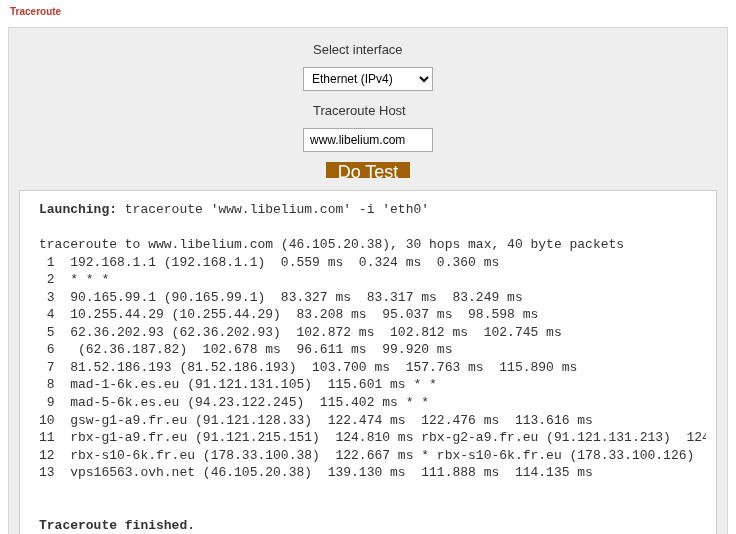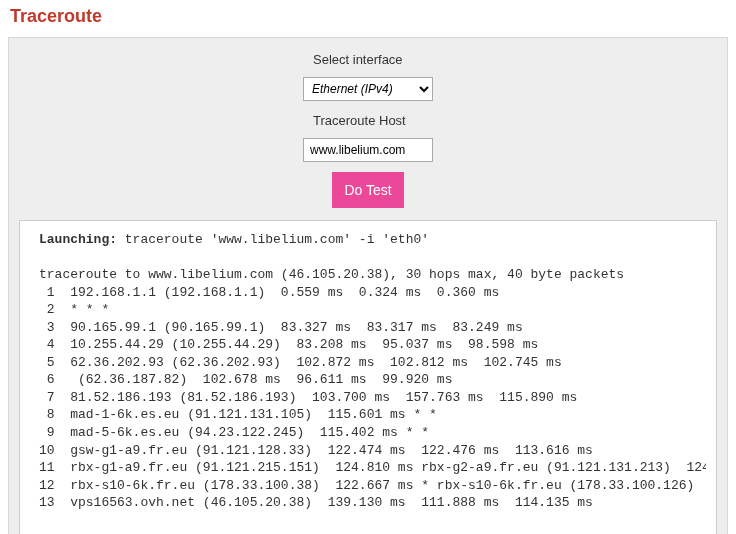--- a/index.html
+++ b/index.html
@@ -13,21 +13,21 @@
   }
   .page {
     width: 736px;
     height: 534px;
     position: relative;
     background: #fff;
   }
   .title {
     color: #c0392b;
     font-weight: bold;
-    font-size: 18px;
+    font-size: 10px;
     padding: 6px 24px 10px 10px;
   }
   .panel {
     margin: 0 8px 8px 8px;
     background: #eeeeee;
     border: 1px solid #d7d7d7;
     padding: 14px 10px 10px 10px;
   }
   .form-row {
     display: flex;
@@ -41,38 +41,37 @@
     font-size: 13px;
     color: #333;
   }
   select {
     width: 130px;
     height: 24px;
     font-size: 12px;
     background: #fff;
     border: 1px solid #aaa;
     padding: 0 4px;
-    font-style: italic;
   }
   input[type=text] {
     width: 130px;
     height: 24px;
     font-size: 12px;
     border: 1px solid #aaa;
     padding: 0 6px;
     color: #000000;
     background: #fff;
   }
   .btn {
-    height: 36px;
+    height: 16px;
     padding: 0 12px;
-    background: #ec4899;
+    background: #a16207;
     color: #fff;
     border: none;
-    font-size: 14px;
+    font-size: 18px;
     cursor: pointer;
   }
   .output-wrap {
     background: #fff;
     border: 1px solid #ccc;
     padding: 10px 10px 4px 10px;
     overflow: hidden;
   }
   .output-scroll {
     overflow-x: scroll;

